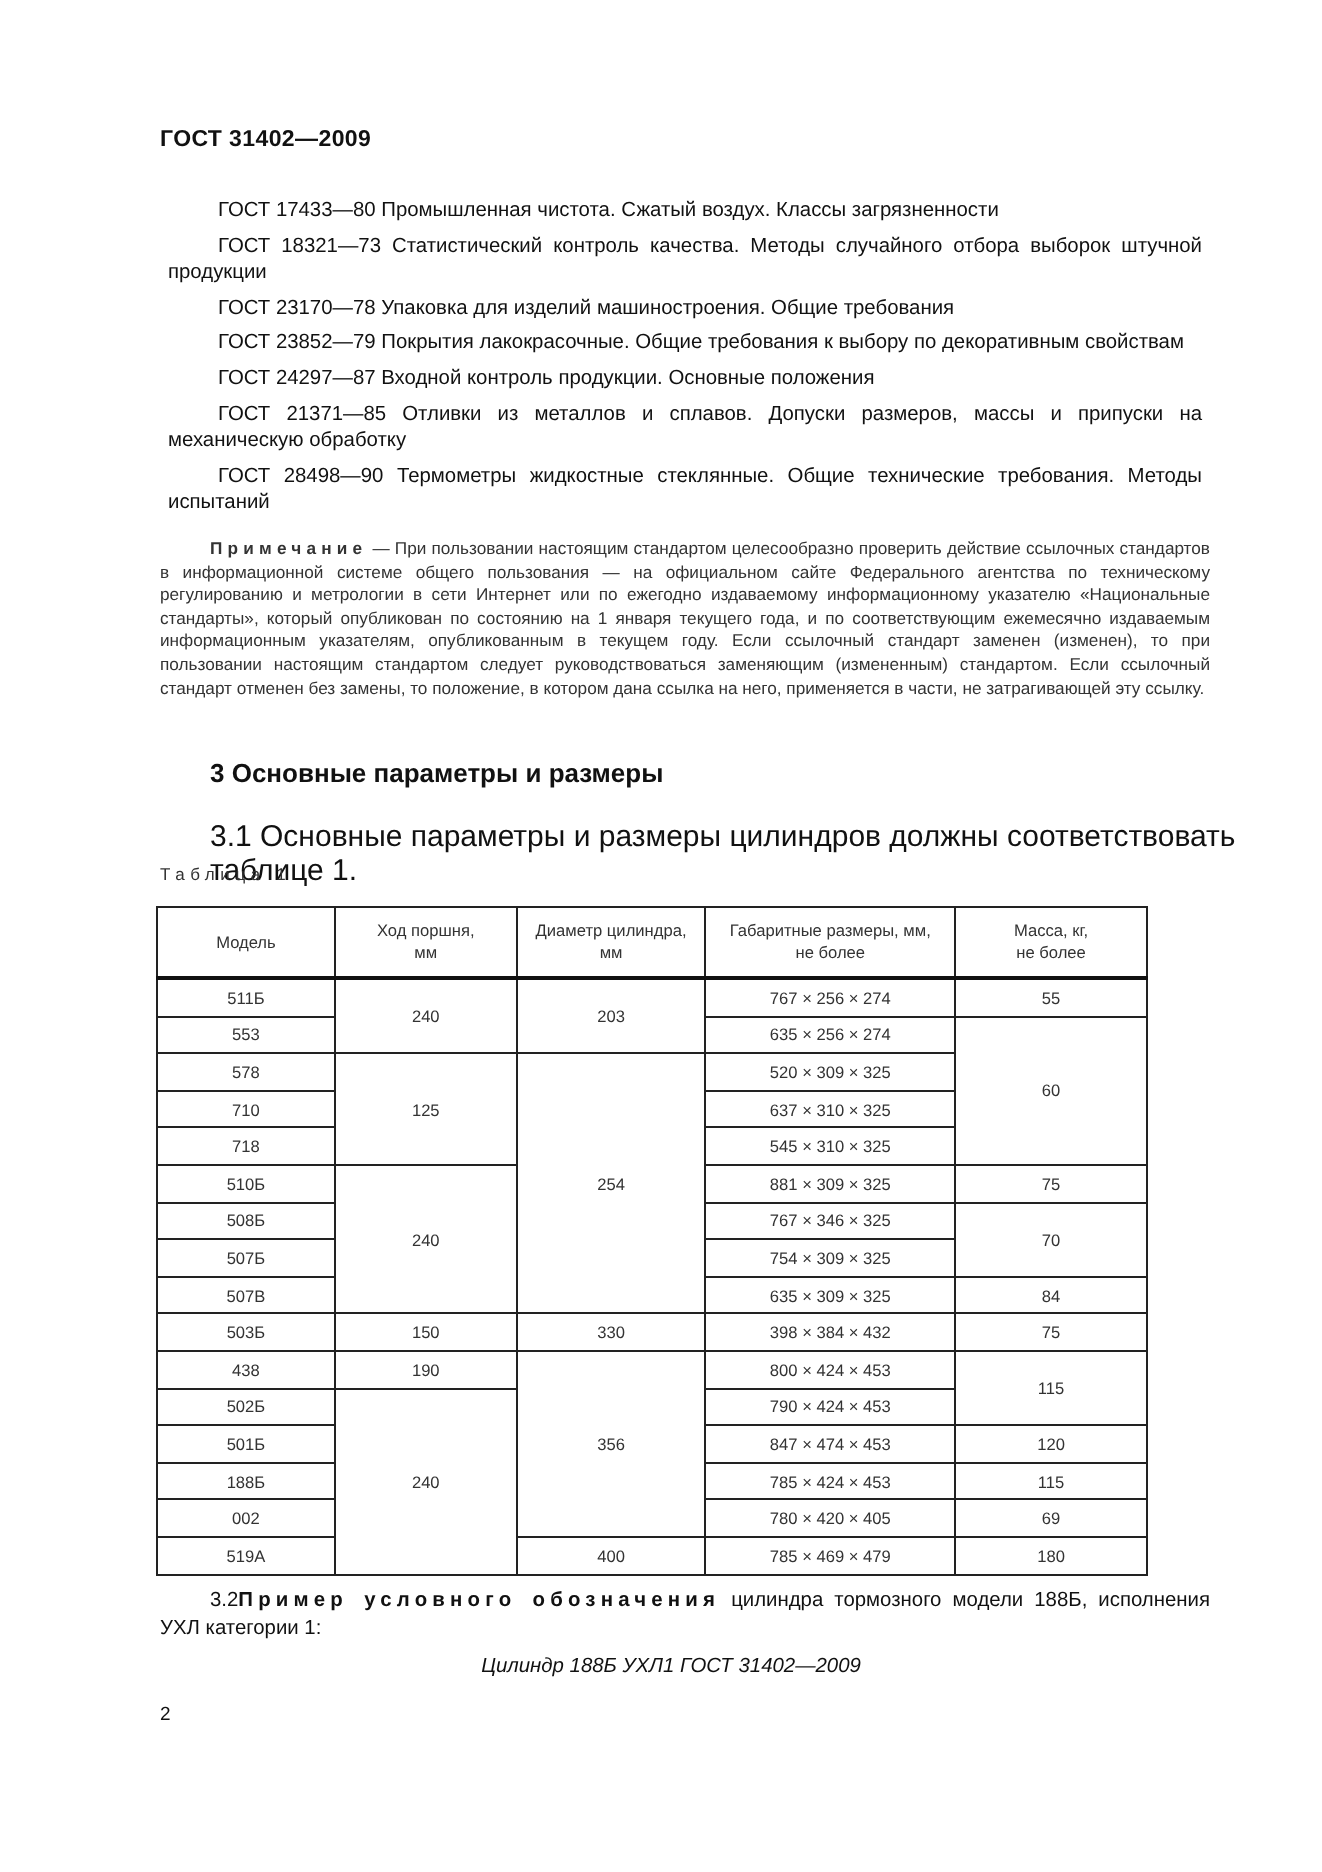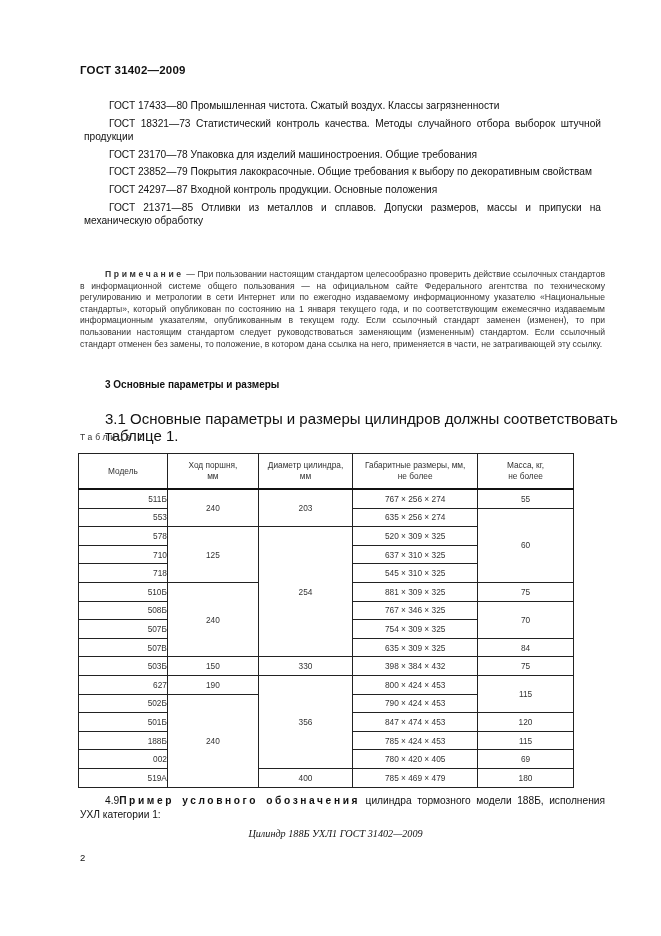--- a/index.html
+++ b/index.html
@@ -13,56 +13,57 @@
     }
     .refs { position: absolute; left: 80px; top: 95px; width: 525px; font-size: 10.2px; line-height: 13.6px; }
     .ref { text-indent: 25px; text-align: justify; margin: 4px; }
     .note {
       position: absolute; left: 80px; top: 269px; width: 525px;
       font-size: 8.6px; line-height: 11.6px; color: #333; text-align: justify;
     }
     .note p { margin: 0; text-indent: 25px; }
     .spaced { letter-spacing: 2.6px; font-weight: bold; }
     .section-title {
-      position: absolute; left: 105px; top: 379px; font-weight: bold; font-size: 10px;
+      position: absolute; left: 105px; top: 379px; font-weight: bold; font-size: 13px;
     }
     .para31 { position: absolute; left: 105px; top: 410px; font-size: 15px; }
     .table-caption {
       position: absolute; left: 80px; top: 432px; font-size: 8.5px; letter-spacing: 2.8px; color: #333;
     }
     table.t1 {
       position: absolute; left: 78px; top: 453px; width: 496px;
       border-collapse: collapse; font-size: 8.3px; color: #333;
     }
     table.t1 th, table.t1 td { border: 1px solid #222; padding: 0; text-align: center; vertical-align: middle; }
     table.t1 th { font-weight: normal; height: 34px; line-height: 11px; }
     table.t1 thead tr { border-bottom: 2.5px solid #111; }
     table.t1 td { height: 17.6px; }
-    table.t1 td.model { text-align: right; }
+    table.t1 td.model { text-align: center; }
     col.c1 { width: 95px; } col.c2 { width: 97px; } col.c3 { width: 100px; } col.c4 { width: 133px; } col.c5 { width: 103px; }
     .para32 { position: absolute; left: 80px; top: 794px; width: 525px; font-size: 10.2px; line-height: 14px; }
     .para32 p { margin: 0; text-indent: 25px; text-align: justify; }
     .designation {
       position: absolute; left: 0; width: 661px; top: 828px; text-align: center;
-      font-style: italic; font-size: 10.2px; padding-left: 10px; box-sizing: border-box; font-family: Liberation Serif, serif;
+      font-style: italic; font-size: 10.2px; padding-left: 10px; box-sizing: border-box;
     }
     .page-number { position: absolute; left: 80px; top: 852px; font-size: 9.5px; }
   </style>
 </head>
 <body>
 
 <div class="page-header">ГОСТ  31402—2009</div>
 
 <div class="refs">
   <p class="ref">ГОСТ 17433—80 Промышленная чистота. Сжатый воздух. Классы загрязненности</p>
   <p class="ref">ГОСТ 18321—73 Статистический контроль качества. Методы случайного отбора выборок штучной продукции</p>
   <p class="ref">ГОСТ 23170—78 Упаковка для изделий машиностроения. Общие требования</p>
   <p class="ref">ГОСТ 23852—79 Покрытия лакокрасочные. Общие требования к выбору по декоративным свойствам</p>
   <p class="ref">ГОСТ 24297—87 Входной контроль продукции. Основные положения</p>
   <p class="ref">ГОСТ 21371—85 Отливки из металлов и сплавов. Допуски размеров, массы и припуски на механическую обработку</p>
+  <p class="ref">ГОСТ 28498—90 Термометры жидкостные стеклянные. Общие технические требования. Методы испытаний</p>
 </div>
 
 <div class="note">
   <p><span class="spaced">Примечание</span><span> — </span><span>При пользовании настоящим стандартом целесообразно проверить действие ссылочных стандартов в информационной системе общего пользования — на официальном сайте Федерального агентства по техническому регулированию и метрологии в сети Интернет или по ежегодно издаваемому информационному указателю «Национальные стандарты», который опубликован по состоянию на 1 января текущего года, и по соответствующим ежемесячно издаваемым информационным указателям, опубликованным в текущем году. Если ссылочный стандарт заменен (изменен), то при пользовании настоящим стандартом следует руководствоваться заменяющим (измененным) стандартом. Если ссылочный стандарт отменен без замены, то положение, в котором дана ссылка на него, применяется в части, не затрагивающей эту ссылку.</span></p>
 </div>
 
 <div class="section-title">3 Основные параметры и размеры</div>
 <div class="para31">3.1 Основные параметры и размеры цилиндров должны соответствовать таблице 1.</div>
 
 <div class="table-caption">Таблица 1</div>
@@ -132,21 +133,21 @@
       <td>84</td>
     </tr>
     <tr>
       <td class="model">503Б</td>
       <td>150</td>
       <td>330</td>
       <td>398 × 384 × 432</td>
       <td>75</td>
     </tr>
     <tr>
-      <td class="model">627</td>
+      <td class="model">438</td>
       <td>190</td>
       <td rowspan="5">356</td>
       <td>800 × 424 × 453</td>
       <td rowspan="2">115</td>
     </tr>
     <tr>
       <td class="model">502Б</td>
       <td rowspan="5">240</td>
       <td>790 × 424 × 453</td>
     </tr>
@@ -168,18 +169,18 @@
     <tr>
       <td class="model">519А</td>
       <td>400</td>
       <td>785 × 469 × 479</td>
       <td>180</td>
     </tr>
   </tbody>
 </table>
 
 <div class="para32">
-  <p><span>4.9</span><span class="spaced">Пример условного обозначения</span><span> цилиндра тормозного модели 188Б, исполнения УХЛ категории 1:</span></p>
+  <p><span>3.2</span><span class="spaced">Пример условного обозначения</span><span> цилиндра тормозного модели 188Б, исполнения УХЛ категории 1:</span></p>
 </div>
 
 <div class="designation">Цилиндр 188Б УХЛ1 ГОСТ 31402—2009</div>
 
 <div class="page-number">2</div>
 
 </body></html>

